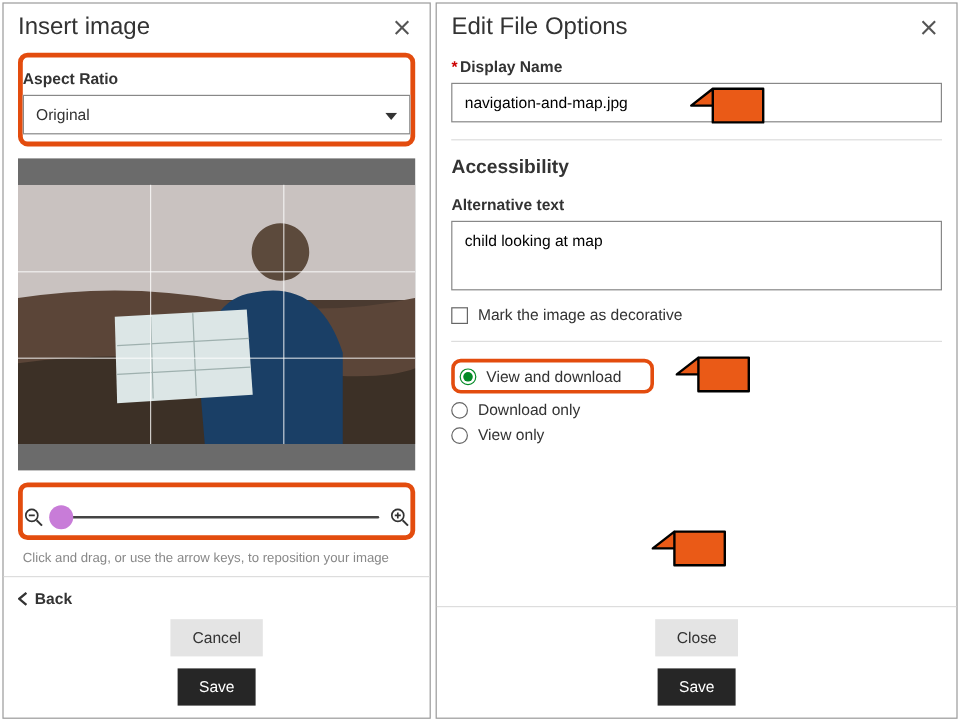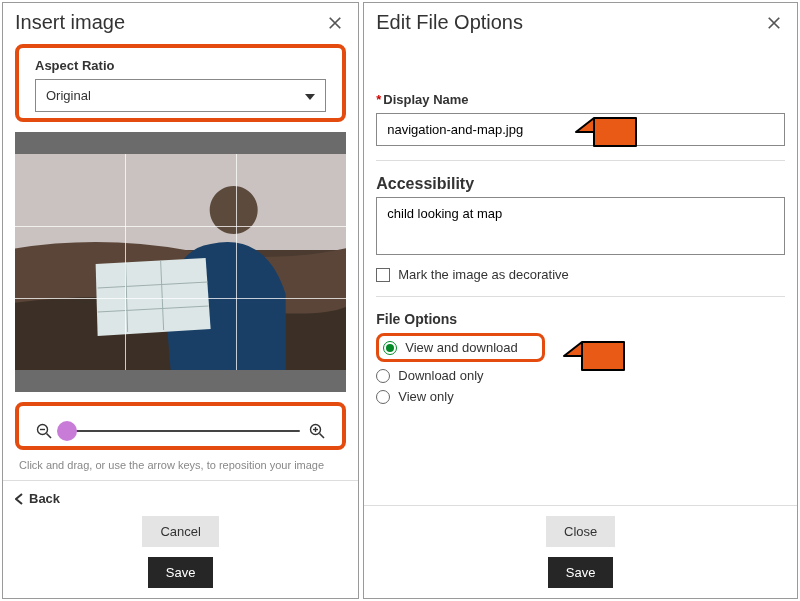--- a/index.html
+++ b/index.html
@@ -23,21 +23,21 @@
     display:flex;
     position:relative;
   }
   .panel {
     position:relative;
     border:1px solid #9a9a9a;
     display:flex;
     flex-direction:column;
   }
   .panel.left  { width:378px; margin:2px 2px 2px 2px; }
-  .panel.right { width:460px; margin:2px 2px 2px 2px;gap:44px; }
+  .panel.right { width:460px; margin:2px 2px 2px 2px; }
   .panel-head {
     display:flex;
     align-items:center;
     justify-content:space-between;
     padding:8px 12px 4px 12px;
   }
   .panel-head h1 {
     font-size:20px;
     font-weight:400;
     margin:0;
@@ -73,21 +73,21 @@
     cursor:pointer;
     border:none;
   }
   .btn.grey { background:var(--btn-grey); color:#333; }
   .btn.dark { background:var(--btn-dark); color:#fff; }
 
   
   .hl {
     border:4px solid var(--orange);
     border-radius:8px;
-    padding:6px 16px;
+    padding:6px 0;
   }
 
   .field-label { font-size:13px; font-weight:700; margin:4px 0 6px 0; }
   .req { color:#c00; margin-right:2px; }
 
   .select, .input, .textarea {
     width:100%;
     border:1px solid #888;
     font-size:13px;
     padding:8px 10px;
@@ -266,30 +266,30 @@
     </div>
   </div>
   <div class="body" style="position:relative;">
     <div class="field-label"><span class="req">*</span><span>Display Name</span></div>
     <input class="input" value="navigation-and-map.jpg" style="">
 
     <hr class="hr">
 
     <div class="section-h">Accessibility</div>
 
+    <div class="field-label" style="margin-top:14px;">Alternative text</div>
     <textarea class="textarea" style="">child looking at map</textarea>
 
     <label class="chk">
       <span class="box"></span>
       <span>Mark the image as decorative</span>
     </label>
 
     <hr class="hr">
 
-    <div class="field-label" style="font-size:14px;">File Options</div>
 
     <div class="hl" style="display:inline-flex; padding:2px 24px 2px 4px; border-width:3px;">
       <label class="radio sel" style="margin:2px 0;">
         <span class="dot"></span>
         <span>View and download</span>
       </label>
     </div>
     <label class="radio">
       <span class="dot"></span>
       <span>Download only</span>

